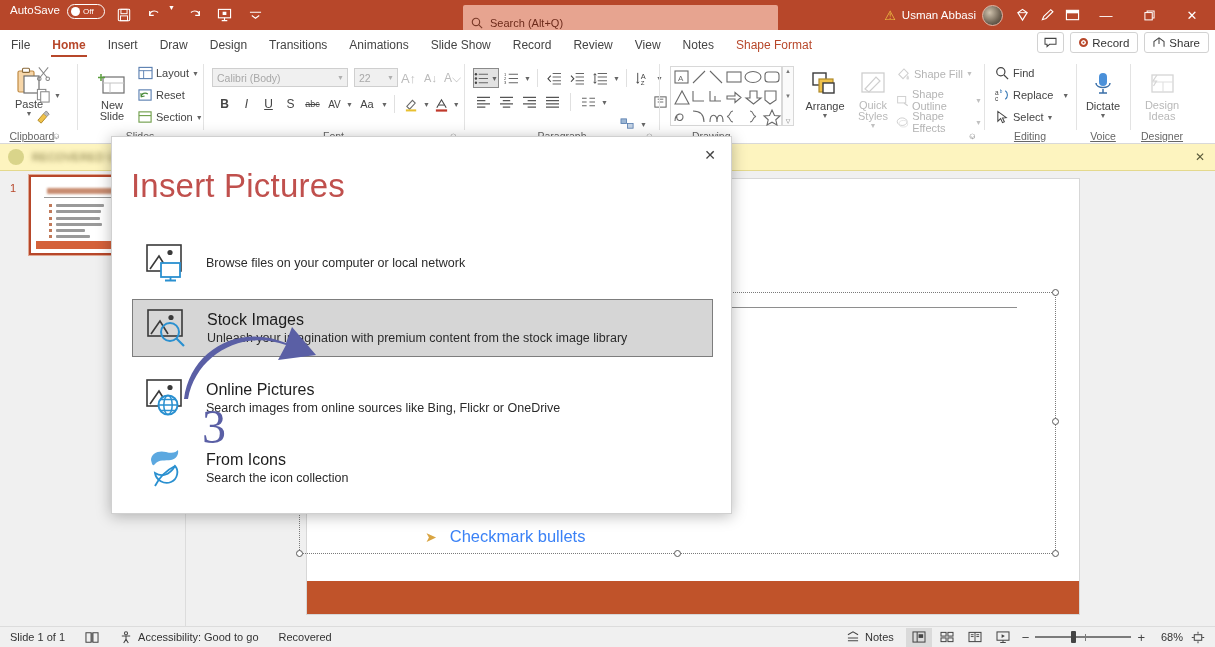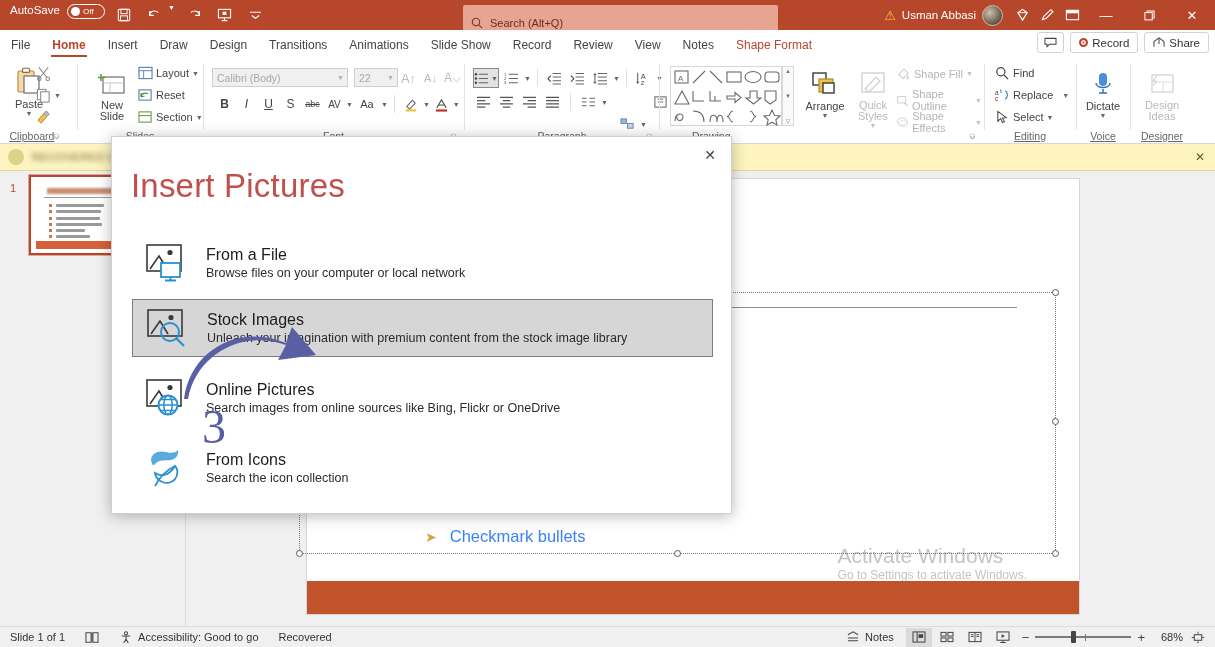--- a/index.html
+++ b/index.html
@@ -838,24 +838,20 @@
     </div>
 
     <div class="canvas-area">
       <div class="slide">
         <div class="slide-rule"></div>
         <div class="slide-bullet-row">
           <span class="bl-arrow">➤</span>
           <span class="bl-text">Checkmark bullets</span>
         </div>
         <div class="slide-footer"></div>
-        <div class="watermark">
-          <div class="wm1">Activate Windows</div>
-          <div class="wm2">Go to Settings to activate Windows.</div>
-        </div>
       </div>
 
       <div class="selframe">
         <div class="handle" style="left:-4px;top:-4px"></div>
         <div class="handle" style="left:374px;top:-4px"></div>
         <div class="handle" style="right:-4px;top:-4px"></div>
         <div class="handle" style="left:-4px;top:125px"></div>
         <div class="handle" style="right:-4px;top:125px"></div>
         <div class="handle" style="left:-4px;bottom:-4px"></div>
         <div class="handle" style="left:374px;bottom:-4px"></div>
@@ -878,21 +874,20 @@
         <div class="icnwrap">
           <svg width="47" height="44" viewBox="0 0 47 44">
             <rect x="2" y="4" width="34" height="26" fill="#fff" stroke="#3a3a3a" stroke-width="1.6"></rect>
             <path d="M5 28 L14 15 L22 28" fill="none" stroke="#3a3a3a" stroke-width="1.6"></path>
             <circle cx="25" cy="11.5" r="2.6" fill="#3a3a3a"></circle>
             <rect x="16" y="22" width="19" height="14" fill="#fff" stroke="#2a90d0" stroke-width="1.8"></rect>
             <path d="M25.5 36 V39.5 M20 39.5 H31" stroke="#2a90d0" stroke-width="1.8"></path>
           </svg>
         </div>
         <div class="txts">
-          <div class="t1">From a File</div>
           <div class="t2">Browse files on your computer or local network</div>
         </div>
       </div>
 
       <div class="opt sel" style="top:162px;">
         <div class="icnwrap">
           <svg width="47" height="44" viewBox="0 0 47 44">
             <rect x="2" y="4" width="34" height="26" fill="none" stroke="#3a3a3a" stroke-width="1.6"></rect>
             <path d="M5 28 L14 15 L22 28" fill="none" stroke="#3a3a3a" stroke-width="1.6"></path>
             <circle cx="25" cy="11.5" r="2.6" fill="#3a3a3a"></circle>

